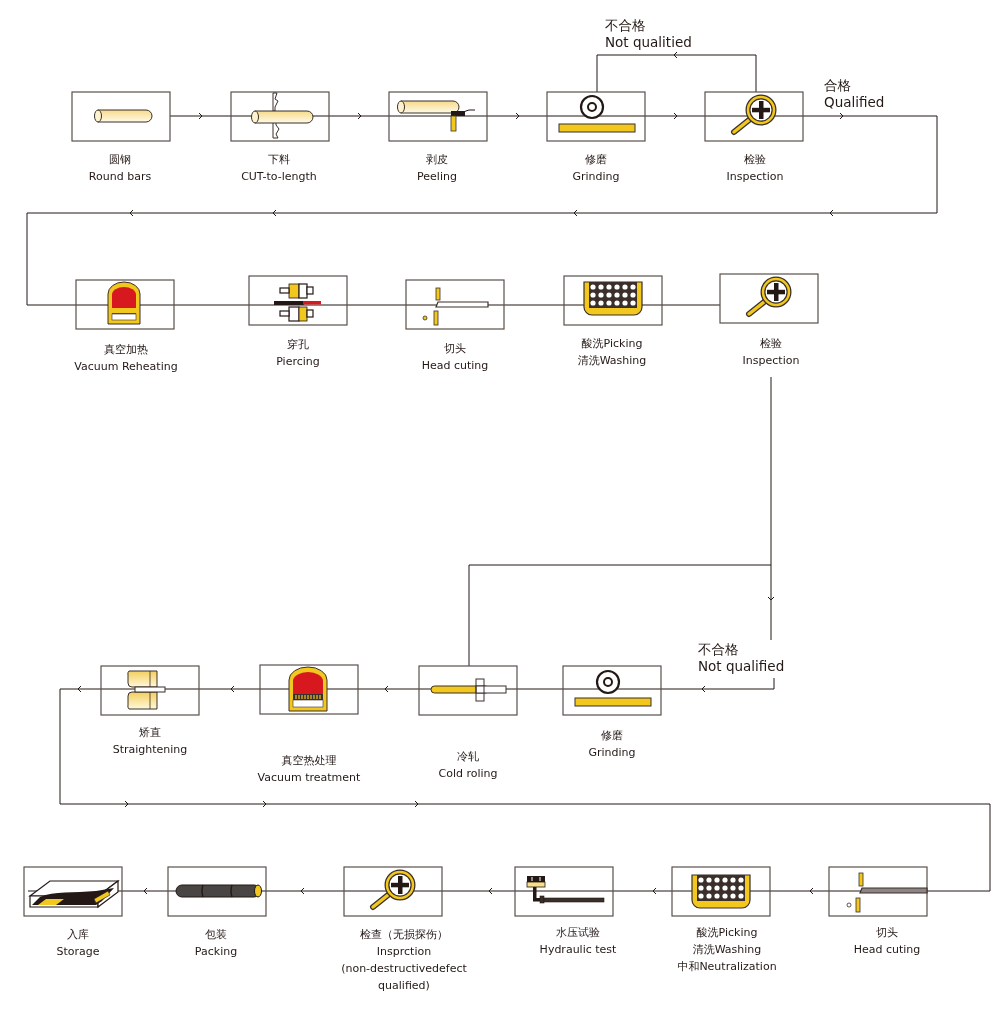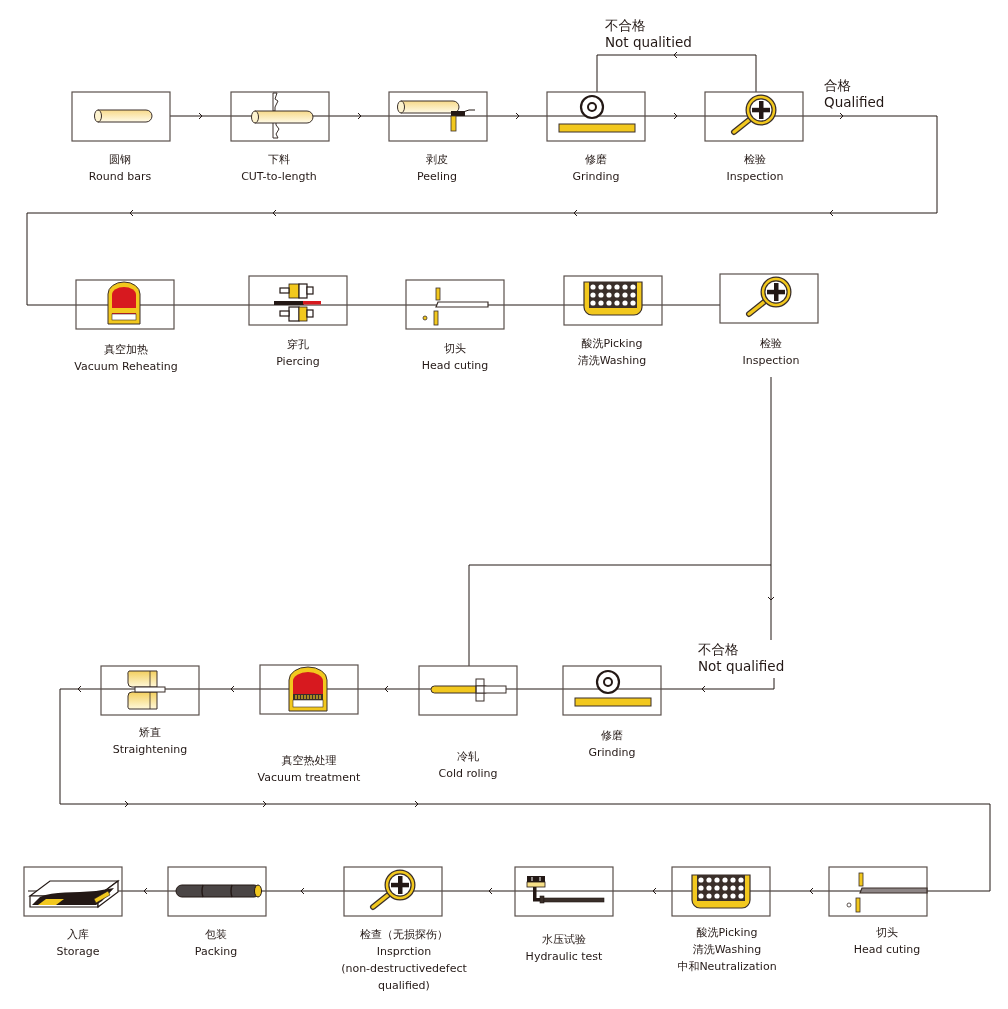--- a/index.html
+++ b/index.html
@@ -314,21 +314,21 @@
   <div class="lbl" style="left:671px;top:335px;"><span>检验</span><span>Inspection</span></div>
 
   <div class="lbl" style="left:50px;top:724px;"><span>矫直</span><span>Straightening</span></div>
   <div class="lbl" style="left:209px;top:724px;margin-top:28px;"><span>真空热处理</span><span>Vacuum treatment</span></div>
   <div class="lbl" style="left:368px;top:748px;"><span>冷轧</span><span>Cold roling</span></div>
   <div class="lbl" style="left:512px;top:727px;"><span>修磨</span><span>Grinding</span></div>
 
   <div class="lbl" style="left:-22px;top:926px;"><span>入库</span><span>Storage</span></div>
   <div class="lbl" style="left:116px;top:926px;"><span>包装</span><span>Packing</span></div>
   <div class="lbl" style="left:304px;top:926px;"><span>检查（无损探伤）</span><span>Insprction</span><span>(non-destructivedefect</span><span>qualified)</span></div>
-  <div class="lbl" style="left:464px;top:924px;margin-top:7px;"><span>水压试验</span><span>Hydraulic test</span></div>
+  <div class="lbl" style="left:478px;top:924px;"><span>水压试验</span><span>Hydraulic test</span></div>
   <div class="lbl" style="left:627px;top:924px;"><span>酸洗Picking</span><span>清洗Washing</span><span>中和Neutralization</span></div>
   <div class="lbl" style="left:787px;top:924px;"><span>切头</span><span>Head cuting</span></div>
 
   <div class="note" style="left:605px;top:17px;">
       <span style="display:block">不合格</span>
       <span style="display:block">Not qualitied</span>
     </div>
   <div class="note" style="left:824px;top:77px;">
       <span style="display:block">合格</span>
       <span style="display:block">Qualified</span>

